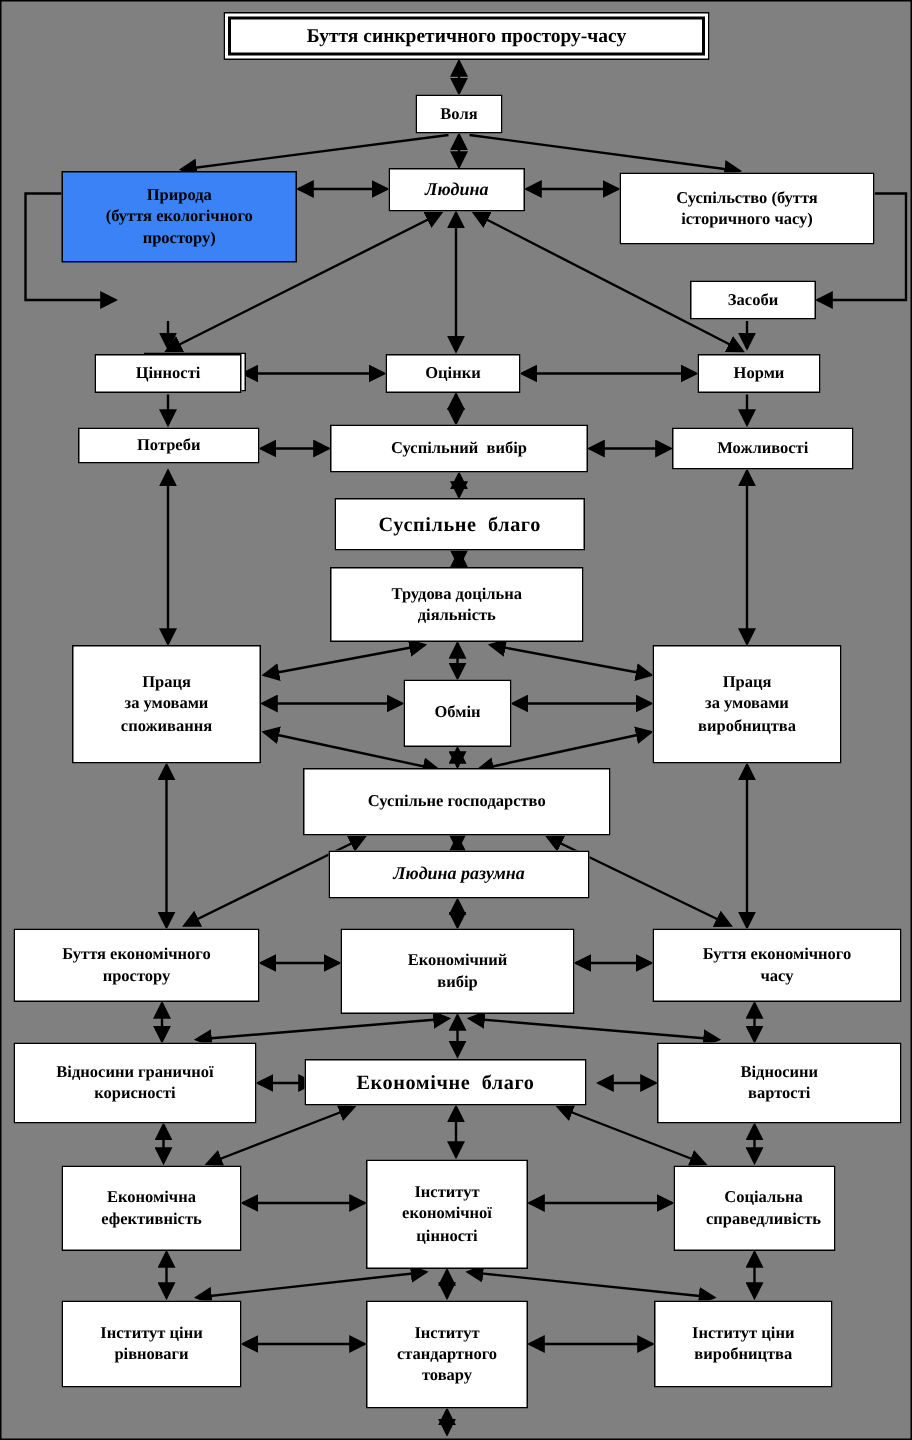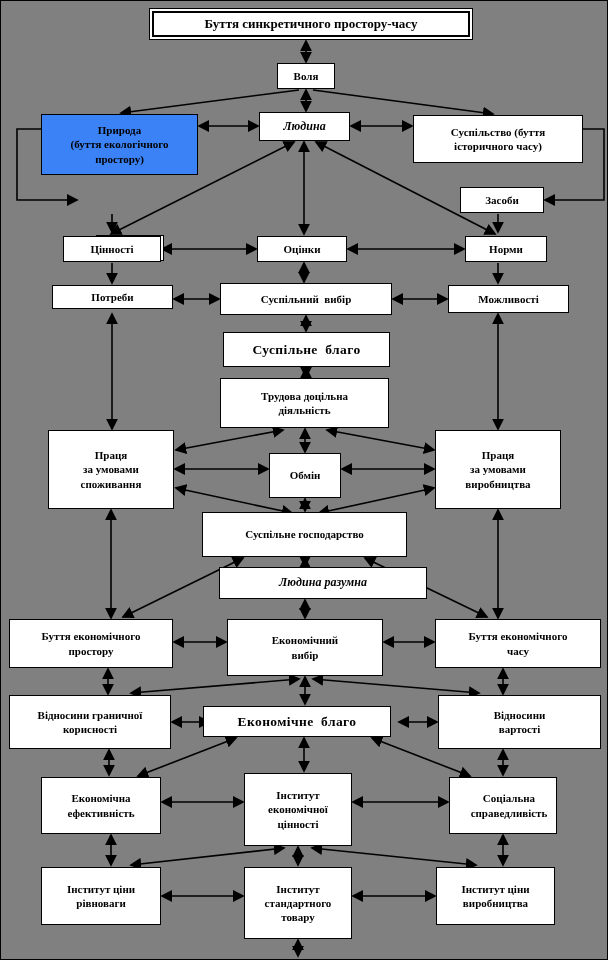--- a/index.html
+++ b/index.html
@@ -167,21 +167,21 @@
         <span>Обмін</span>
       </div>
       <div class="node " style="left: 434px; top: 429px; width: 126px; height: 79px; background: rgb(255, 255, 255);">
         <span>Праця
 за умовами
 виробництва</span>
       </div>
       <div class="node " style="left: 201px; top: 511px; width: 205px; height: 45px; background: rgb(255, 255, 255);">
         <span>Суспільне господарство</span>
       </div>
-      <div class="node italic" style="left: 218px; top: 566px; width: 208px; height: 32px; background: rgb(255, 255, 255);">
+      <div class="node italic" style="left: 218px; top: 566px; width: 174px; height: 32px; background: rgb(255, 255, 255);">
         <span>Людина разумна</span>
       </div>
       <div class="node " style="left: 8px; top: 618px; width: 164px; height: 49px; background: rgb(255, 255, 255);">
         <span>Буття економічного
 простору</span>
       </div>
       <div class="node " style="left: 226px; top: 618px; width: 156px; height: 57px; background: rgb(255, 255, 255);">
         <span>Економічний
 вибір</span>
       </div>

